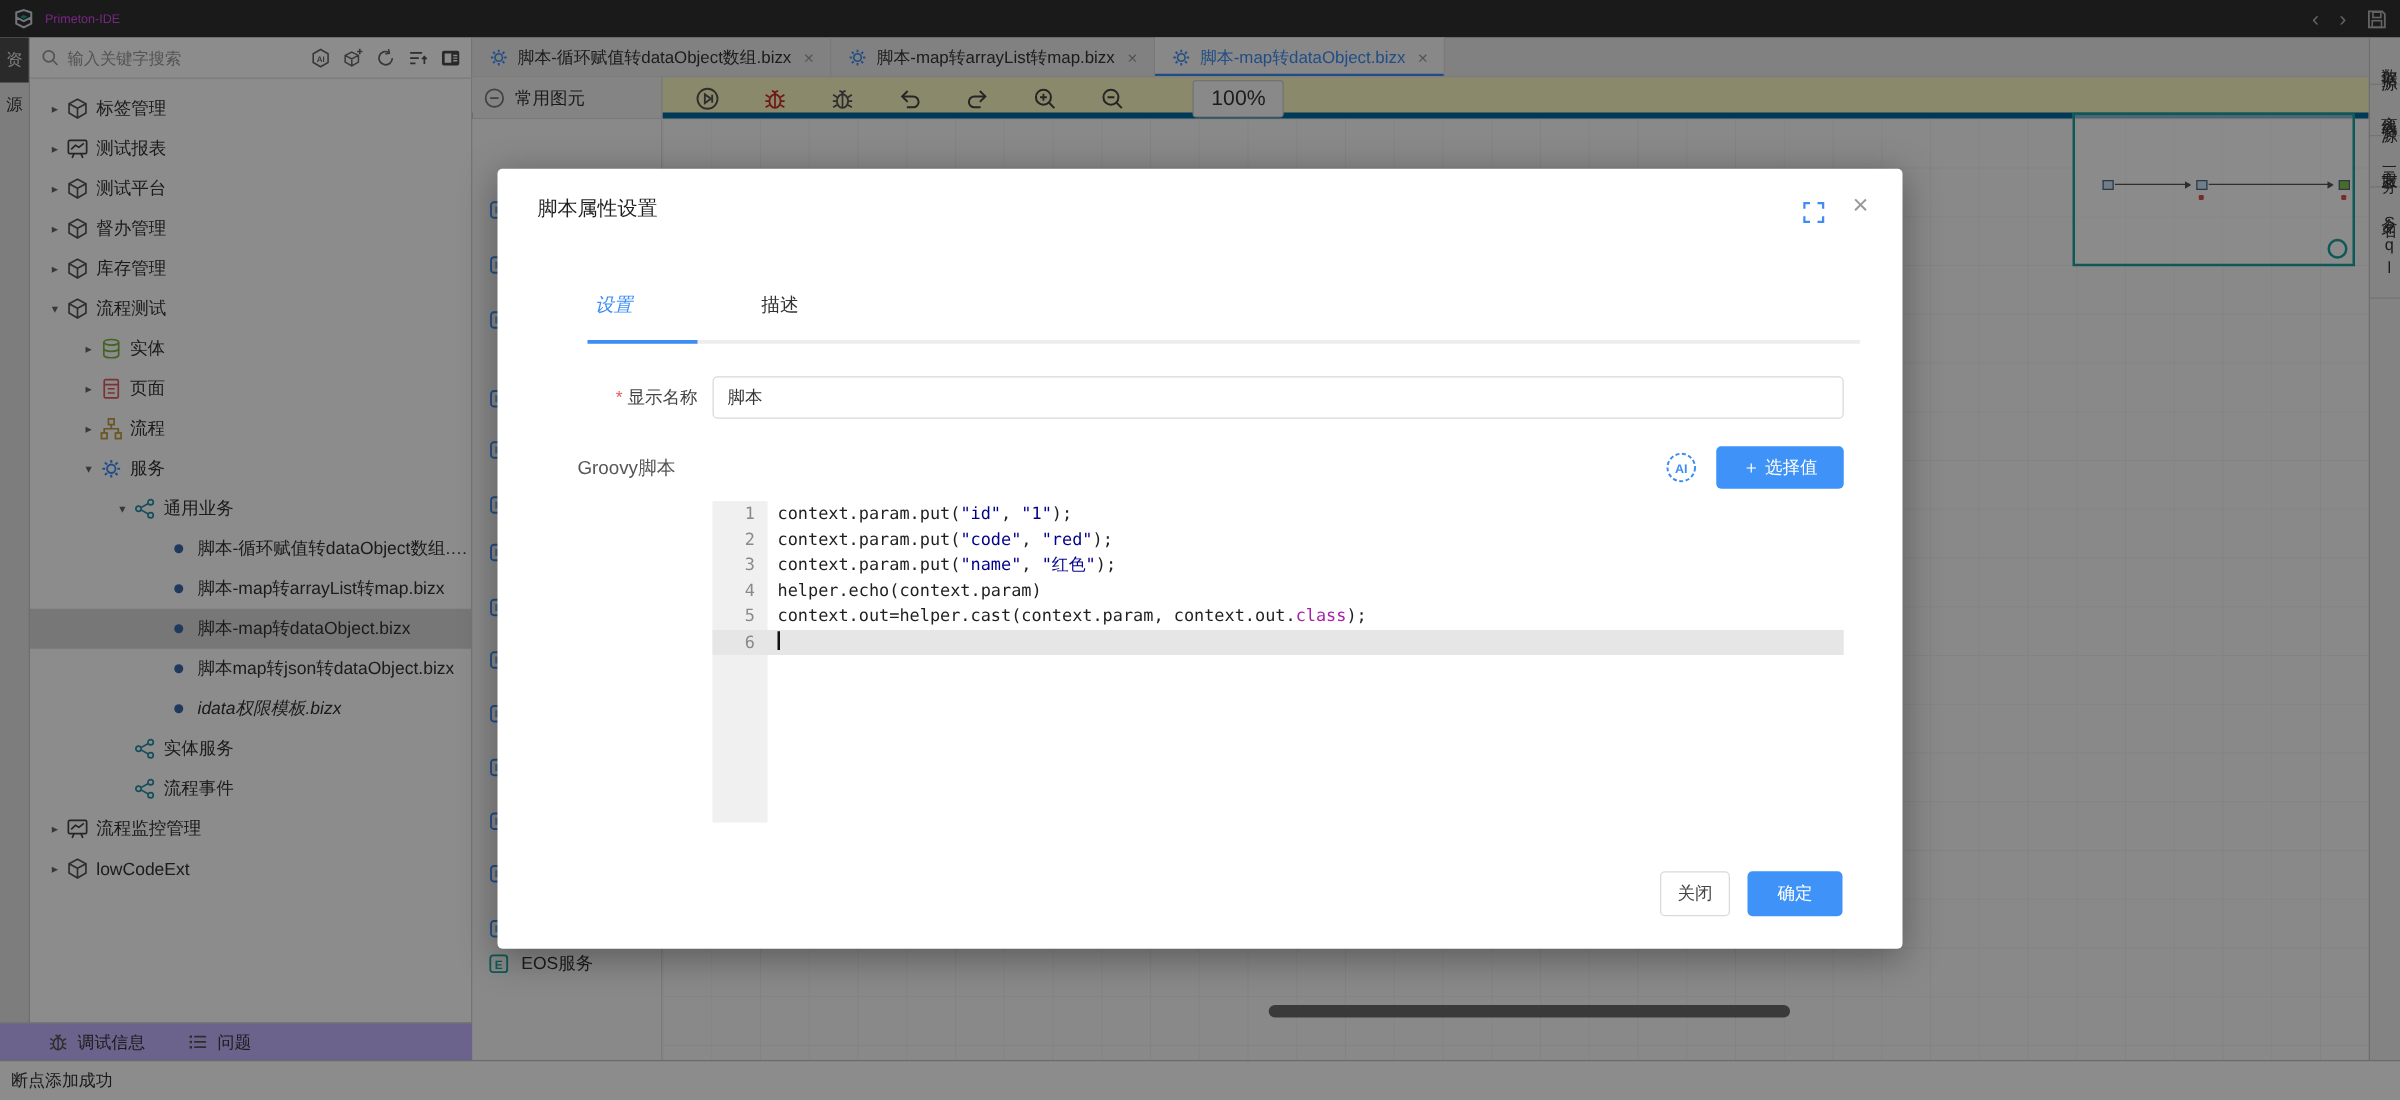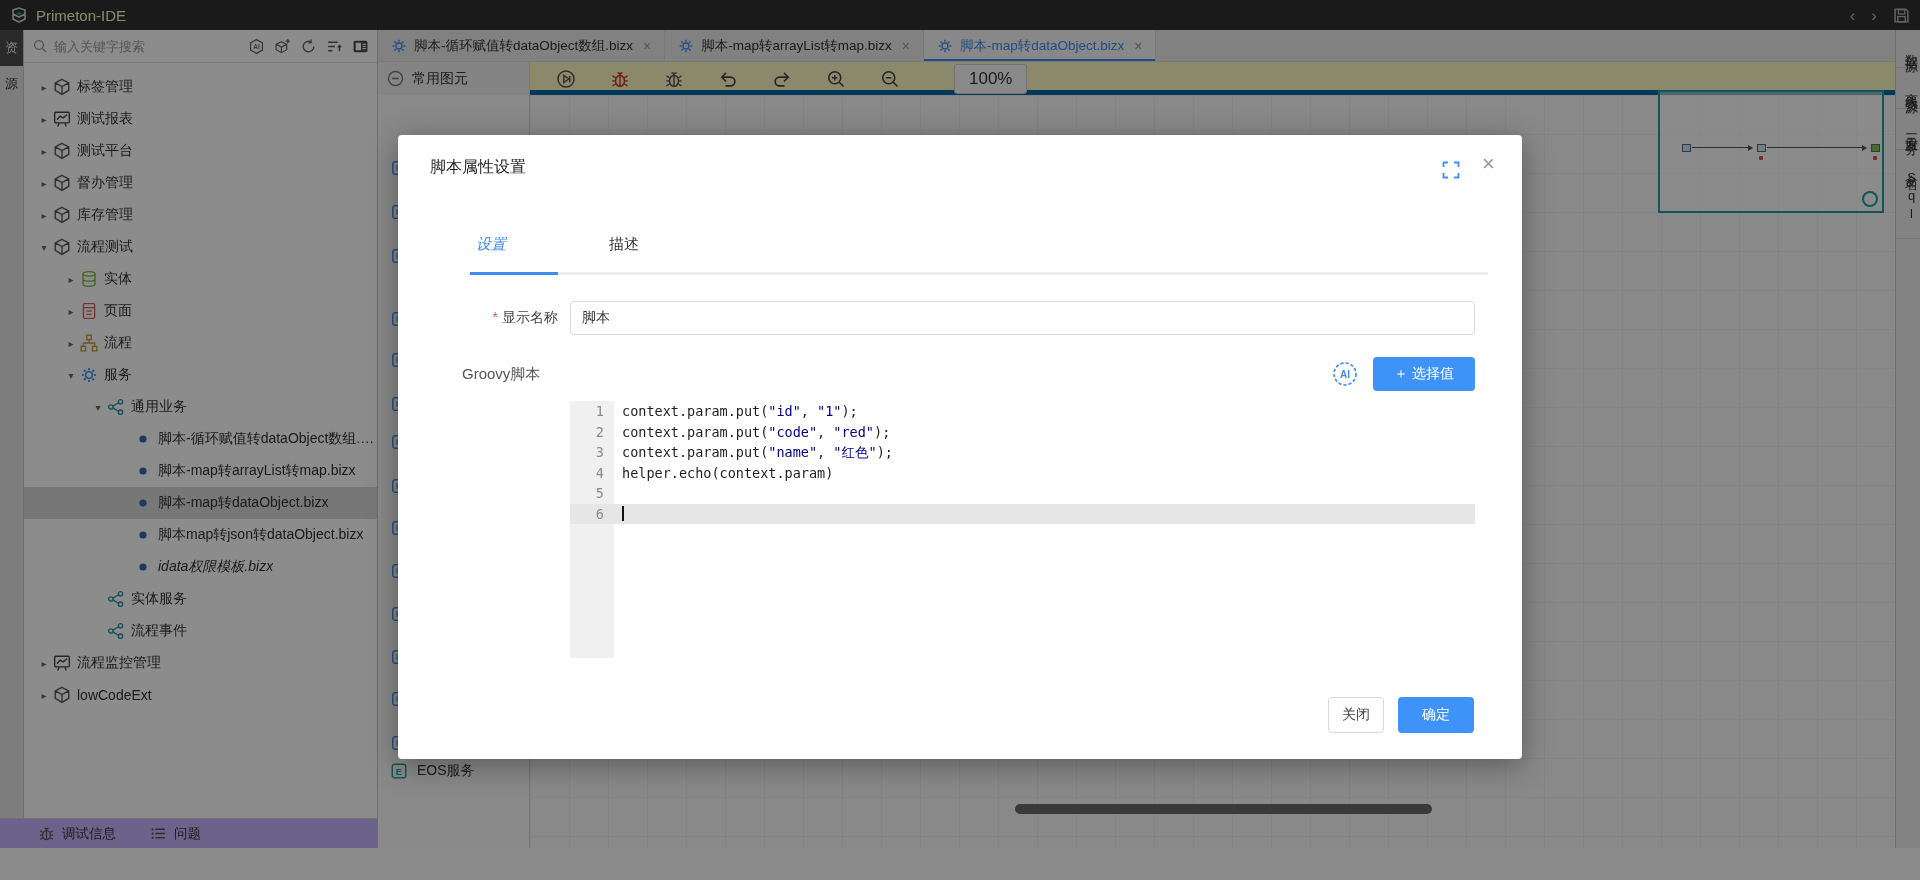--- a/index.html
+++ b/index.html
@@ -3,21 +3,21 @@
 <meta charset="utf-8">
 <style>
   * { margin:0; padding:0; box-sizing:border-box; }
   body { font-family:"Liberation Sans","DejaVu Sans",sans-serif; background:#444; }
   .screen { position:relative; width:1920px; height:880px; background:#fff; overflow:hidden; }
 
   
   .titlebar { position:absolute; left:0; top:0; width:1920px; height:30px; background:#303030;
               display:flex; align-items:center; padding:0 10px; }
   .titlebar .logo { width:18px; height:18px; margin-right:8px; }
-  .titlebar .app-title { color:#fef9c3; font-size:15px; }
+  .titlebar .app-title { color:#d946ef; font-size:10px; }
   .titlebar .win-actions { margin-left:auto; display:flex; align-items:center; gap:16px; color:#b5b5b5; }
   .titlebar .win-actions span { font-size:17px; cursor:pointer; line-height:1; }
 
   
   .leftrail { position:absolute; left:0; top:30px; width:24px; height:788px; background:#e3e3e3; border-right:1px solid #c9c9c9; }
   .leftrail .vtab { width:100%; text-align:center; font-size:13px; color:#333; }
   .leftrail .vtab .c1 { display:block; background:#4d4d4d; color:#e8e8e8; padding:9px 0; }
   .leftrail .vtab .c2 { display:block; padding:9px 0; }
 
   
@@ -421,20 +421,23 @@
             <g fill="#555">
               <rect x="1.6" y="3.2" width="1.8" height="1.8"></rect>
               <rect x="1.6" y="7.2" width="1.8" height="1.8"></rect>
               <rect x="1.6" y="11.2" width="1.8" height="1.8"></rect>
             </g>
           </svg>
         </span>
         <span>问题</span>
       </div>
     </div>
+  <div class="statusbar">
+    <span>断点添加成功</span>
+  </div>
 
   <div class="filetabs" id="file-tabs">
       <div class="ftab">
         <span style="width: 16px; height: 16px; display: inline-flex;">
           <svg viewBox="0 0 16 16" width="100%" height="100%">
             <circle cx="8" cy="8" r="3" fill="none" stroke="#3d8df5" stroke-width="1.3"></circle>
             <g stroke="#3d8df5" stroke-width="1.5">
               <line x1="12.3" y1="8.0" x2="14.3" y2="8.0"></line>
               <line x1="11.0" y1="11.0" x2="12.5" y2="12.5"></line>
               <line x1="8.0" y1="12.3" x2="8.0" y2="14.3"></line>
@@ -741,20 +744,21 @@
           <div class="cline">
             <span class="ln">3</span>
             <span class="ctext"><span class="">context.param.put(</span><span class="seg-s">"name"</span><span class="">, </span><span class="seg-s">"红色"</span><span class="">);</span></span>
           </div>
           <div class="cline">
             <span class="ln">4</span>
             <span class="ctext"><span class="">helper.echo(context.param)</span></span>
           </div>
           <div class="cline">
             <span class="ln">5</span>
+            <span class="ctext"><span class="">context.out=helper.cast(context.param, context.out.</span><span class="seg-k">class</span><span class="">);</span></span>
           </div>
           <div class="cline cur">
             <span class="ln">6</span>
             <span class="ctext"><span class=""></span><span class="caret"></span></span>
           </div>
         </div>
     </div>
 
     <button class="mbtn-close">关闭</button>
     <button class="mbtn-ok">确定</button>

